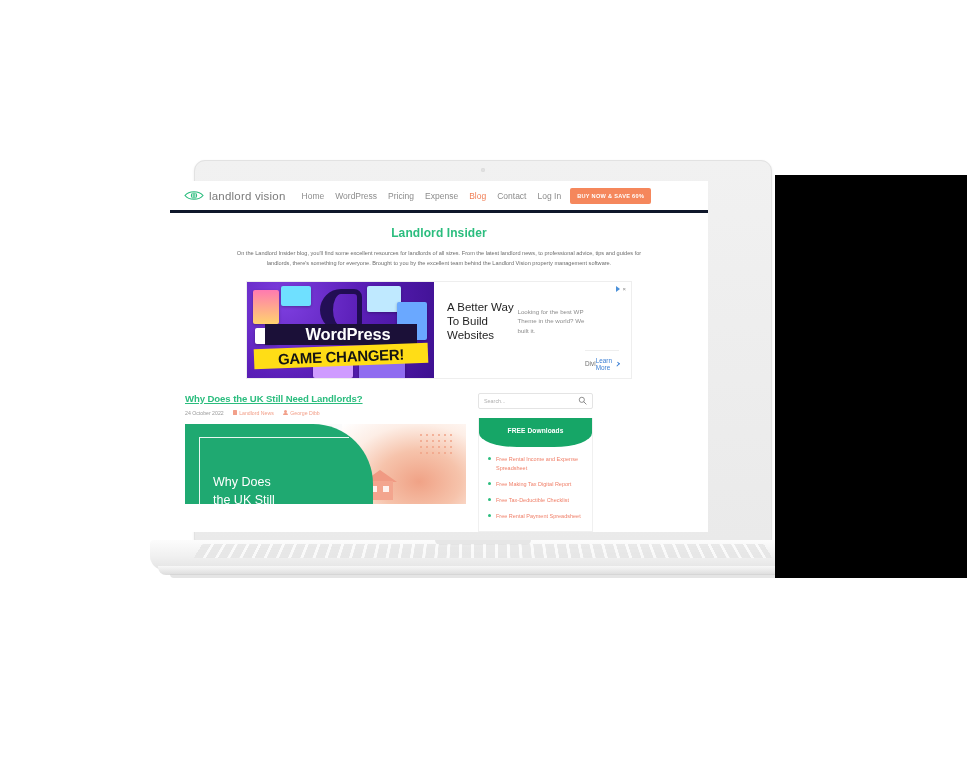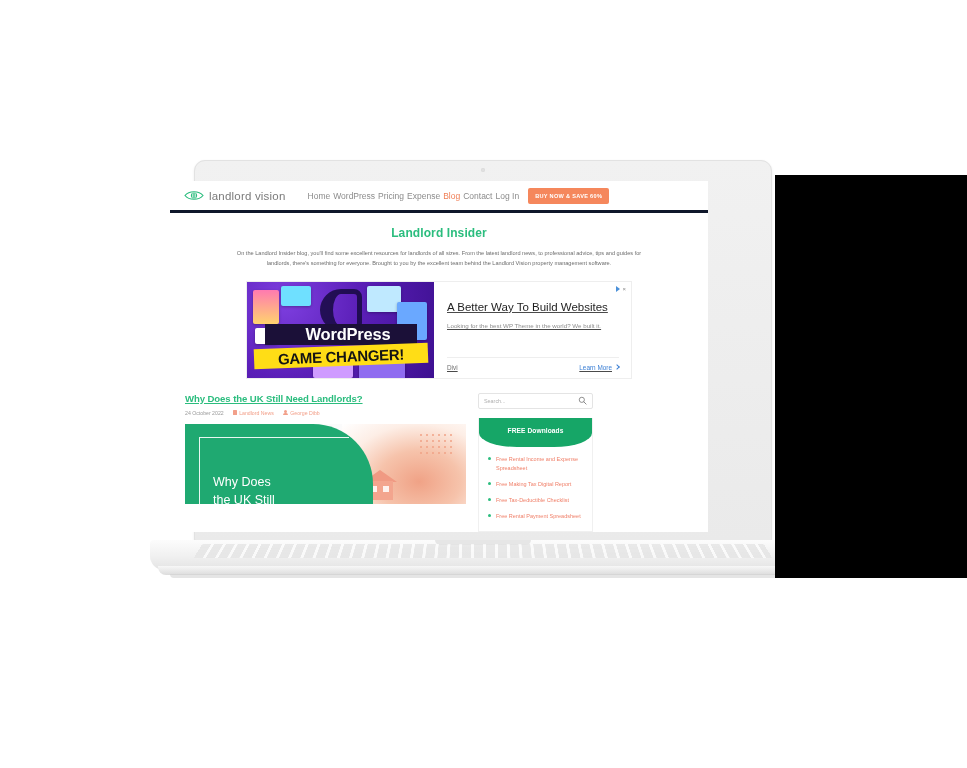--- a/index.html
+++ b/index.html
@@ -144,21 +144,21 @@
     border-bottom: 3px solid #0f172a;
   }
   .brand { display: flex; align-items: center; gap: 5px; }
   .brand-mark { width: 20px; height: 13px; display: block; }
   .brand-name {
     font-size: 11.5px;
     color: #7b7b7b;
     letter-spacing: .2px;
     white-space: nowrap;
   }
-  .nav { display: flex; align-items: center; gap: 3px; margin-left: 22px; }
+  .nav { display: flex; align-items: center; gap: 11px; margin-left: 16px; }
   .nav-link {
     font-size: 8.5px;
     color: #8c8c8c;
     white-space: nowrap;
     text-decoration: none;
     cursor: pointer;
   }
   .nav-link.active { color: #f07f56; }
   .cta-btn {
     margin-left: 9px;
@@ -256,22 +256,21 @@
     color: #141414;
     font-weight: bold;
     font-size: 15px;
     letter-spacing: -.3px;
   }
   .ad-body {
     flex: 1;
     position: relative;
     padding: 18px 12px 0 13px;
     display: flex;
-    flex-direction: column;
-    text-decoration: underline;
+    flex-direction: row;
   }
   .ad-choices {
     position: absolute;
     right: 5px; top: 4px;
     display: flex; align-items: center; gap: 2px;
   }
   .ad-choices .tri {
     width: 0; height: 0;
     border-left: 4px solid #4a90d9;
     border-top: 3px solid transparent;

